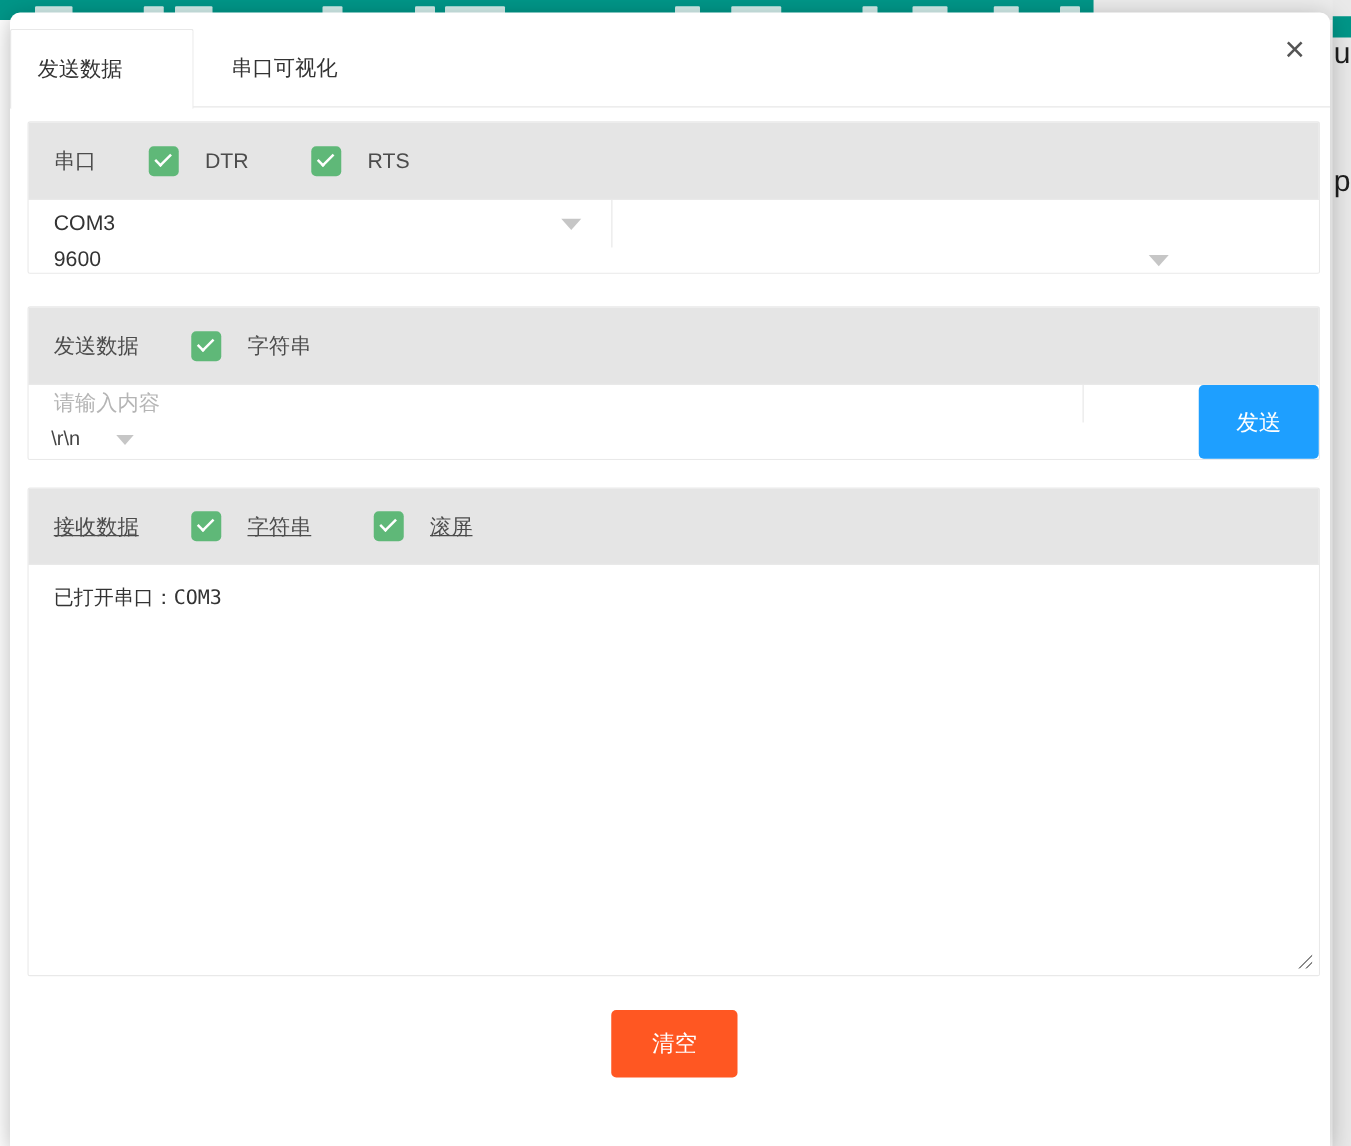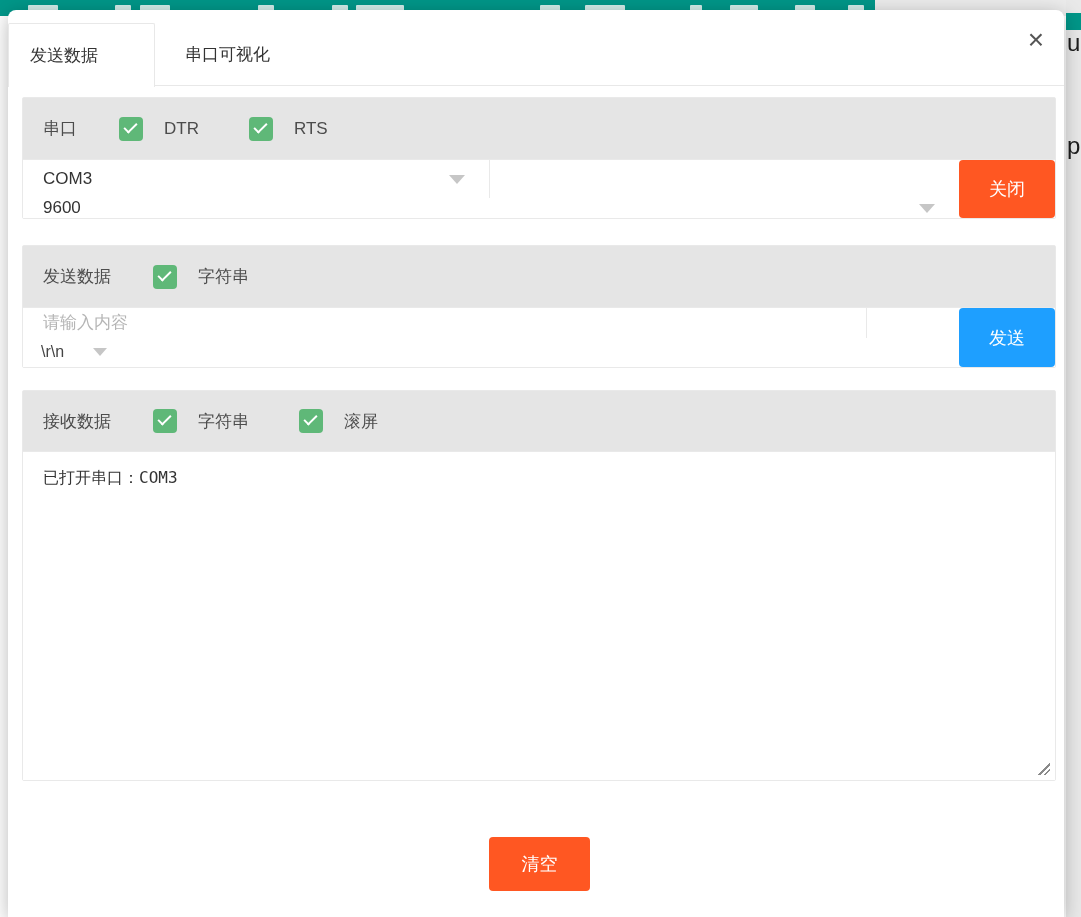--- a/index.html
+++ b/index.html
@@ -42,21 +42,21 @@
 
   
   .group { position:absolute; left:14px; width:1034px; border:1px solid #e9e9e9; border-radius:2px; background:#fff; }
   .g1 { top:87px;  height:122px; }
   .g2 { top:235px; height:123px; }
   .g3 { top:380px; height:391px; }
   .group-header {
     height:62px; background:#e5e5e5; border-bottom:1px solid #e9e9e9;
     display:flex; align-items:center; padding:0 20px; font-size:17px; color:#4c4c4c;
   }
-  .g3 .group-header { height:61px; }
+  .g3 .group-header { height:61px;text-decoration:underline; }
 
   .cb { width:24px; height:24px; background:#5FB878; border-radius:4px; position:relative; flex:0 0 auto; cursor:pointer; }
   .cb::after {
     content:""; position:absolute; left:5px; top:6px; width:11px; height:5px;
     border-left:2px solid #fff; border-bottom:2px solid #fff; transform:rotate(-45deg);
   }
   .cb.first { margin-left:42px; }
   .cb.second { margin-left:50px; }
   .cb-label { margin-left:21px; color:#4c4c4c; }
 
@@ -78,21 +78,21 @@
     font-size:17px; color:#333; font-family:inherit; background:transparent;
   }
   .cell-input input::placeholder { color:#b5b5b5; }
   .cell-ending { width:94px; font-size:16px; color:#444; padding-left:18px; cursor:pointer; }
   .cell-ending .sel-arrow { right:10px; border-left-width:7px; border-right-width:7px; border-top-width:8px; }
 
   .btn { border:none; color:#fff; font-size:18px; font-family:inherit; border-radius:4px; cursor:pointer;
          display:flex; align-items:center; justify-content:center; }
   .btn-close-port { position:absolute; right:0; top:0; width:96px; height:100%; background:#FF5722; }
   .btn-send       { position:absolute; right:0; top:0; width:96px; height:100%; background:#1E9FFF;margin-left:44px; }
-  .btn-clear      { position:absolute; left:481px; top:798px; width:101px; height:54px; background:#FF5722;margin-top:29px; }
+  .btn-clear      { position:absolute; left:481px; top:798px; width:101px; height:54px; background:#FF5722; }
 
   
   .output-wrap { position:relative; height:328px; }
   .output {
     width:100%; height:100%; border:none; outline:none; resize:none;
     padding:16px 20px; font-size:16px; color:#333;
     font-family:"DejaVu Sans Mono", monospace; background:#fff;
   }
   .resize-handle {
     position:absolute; right:5px; bottom:5px; width:13px; height:13px; cursor:nwse-resize;
@@ -147,21 +147,20 @@
     </div>
     <div class="row">
       <div class="cell cell-port">
         <span>COM3</span>
         <span class="sel-arrow"></span>
       </div>
       <div class="cell cell-baud">
         <span>9600</span>
         <span class="sel-arrow"></span>
       </div>
-      <button class="btn btn-close-port">关闭</button>
     </div>
   </div>
 
   <div class="group g2">
     <div class="group-header">
       <span class="sec-title">发送数据</span>
       <span class="cb first"><span></span></span>
       <span class="cb-label">字符串</span>
     </div>
     <div class="row">

